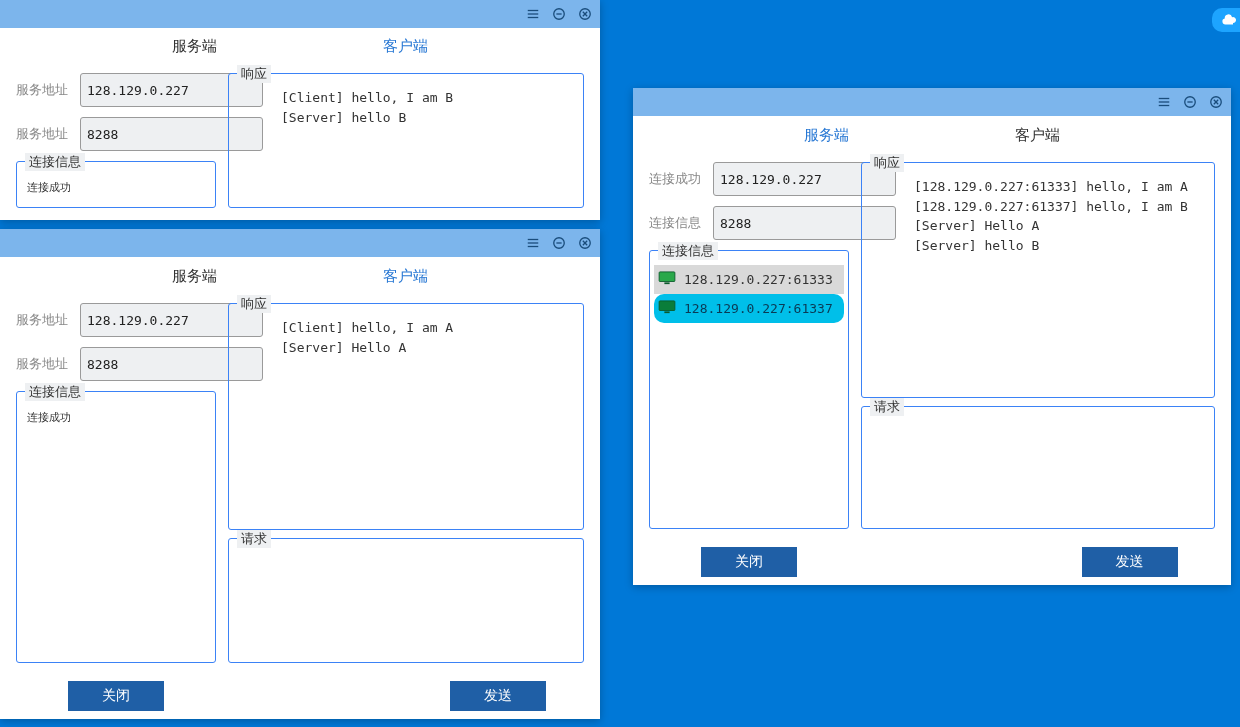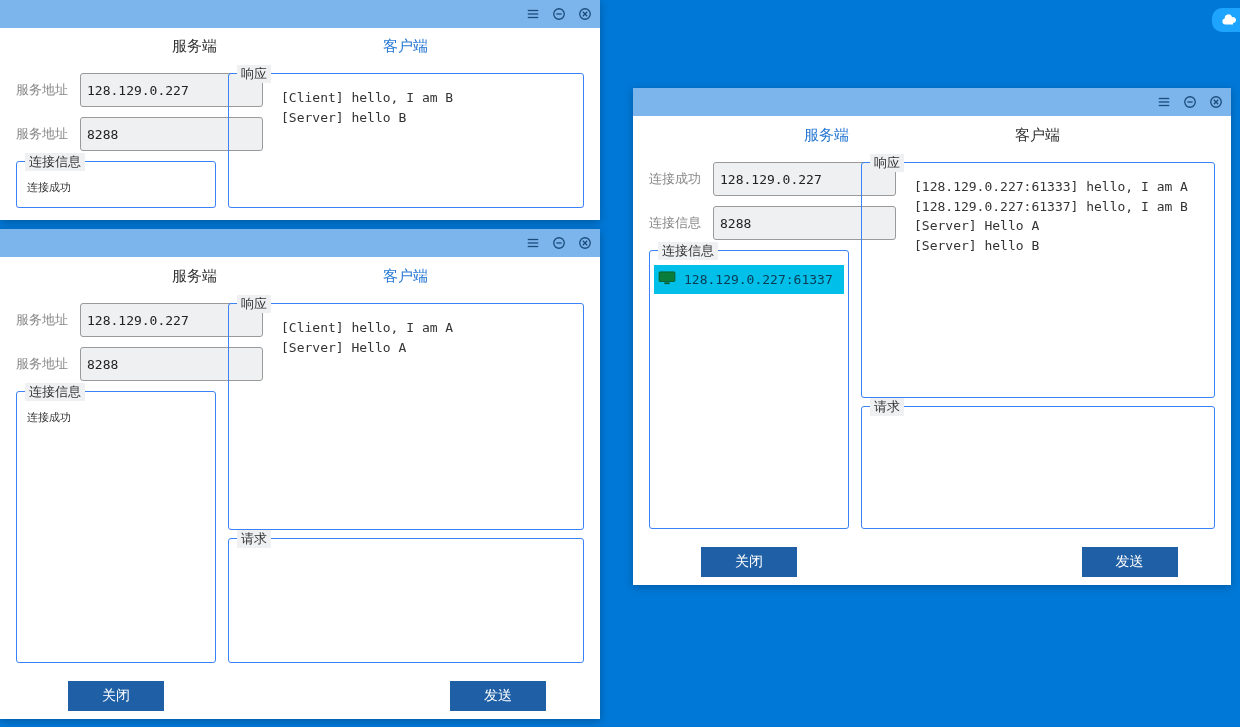--- a/index.html
+++ b/index.html
@@ -87,21 +87,21 @@
   }
   .conn-status{font-size:11px;padding:4px 2px;}
   .conn-list{display:flex;flex-direction:column;gap:0;}
   .conn-item{
     display:flex;align-items:center;gap:8px;
     padding:6px 4px;
     font-family:Consolas,monospace;font-size:13px;
     cursor:pointer;
   }
   .conn-item.normal{background:#d9d9d9;}
-  .conn-item.selected{background:#00bfe9;color:#0a3a55;}
+  .conn-item.selected{background:#00bfe9;color:#0a3a55;border-radius:10px;}
   .conn-item .pc-icon svg{width:18px;height:14px;}
   .log-box{
     font-family:Consolas,monospace;
     font-size:13px;
     line-height:1.5;
     white-space:pre-wrap;
     min-height:20px;
     margin-left:44px;
   }
   .btn-row{
@@ -288,20 +288,27 @@
         <span class="field-label">连接成功</span>
         <input class="text-input" value="128.129.0.227" style="">
       </div>
       <div class="field-row">
         <span class="field-label">连接信息</span>
         <input class="text-input" value="8288" style="">
       </div>
       <div class="groupbox" style="flex:1;padding:14px 4px 4px 4px;">
         <div class="legend">连接信息</div>
         <div class="conn-list" id="conn-list">
+            <div class="conn-item normal">
+              <span class="pc-icon"><svg viewBox="0 0 20 16">
+                  <rect x="1" y="1" width="18" height="11" rx="1" fill="#2aa84a" stroke="#0a5a2c"></rect>
+                  <rect x="7" y="13" width="6" height="2" fill="#0a5a2c"></rect>
+                </svg></span>
+              <span>128.129.0.227:61333</span>
+            </div>
             <div class="conn-item selected">
               <span class="pc-icon"><svg viewBox="0 0 20 16">
                   <rect x="1" y="1" width="18" height="11" rx="1" fill="#0a7d3a" stroke="#0a5a2c"></rect>
                   <rect x="7" y="13" width="6" height="2" fill="#0a5a2c"></rect>
                 </svg></span>
               <span>128.129.0.227:61337</span>
             </div>
           </div>
       </div>
     </div>

